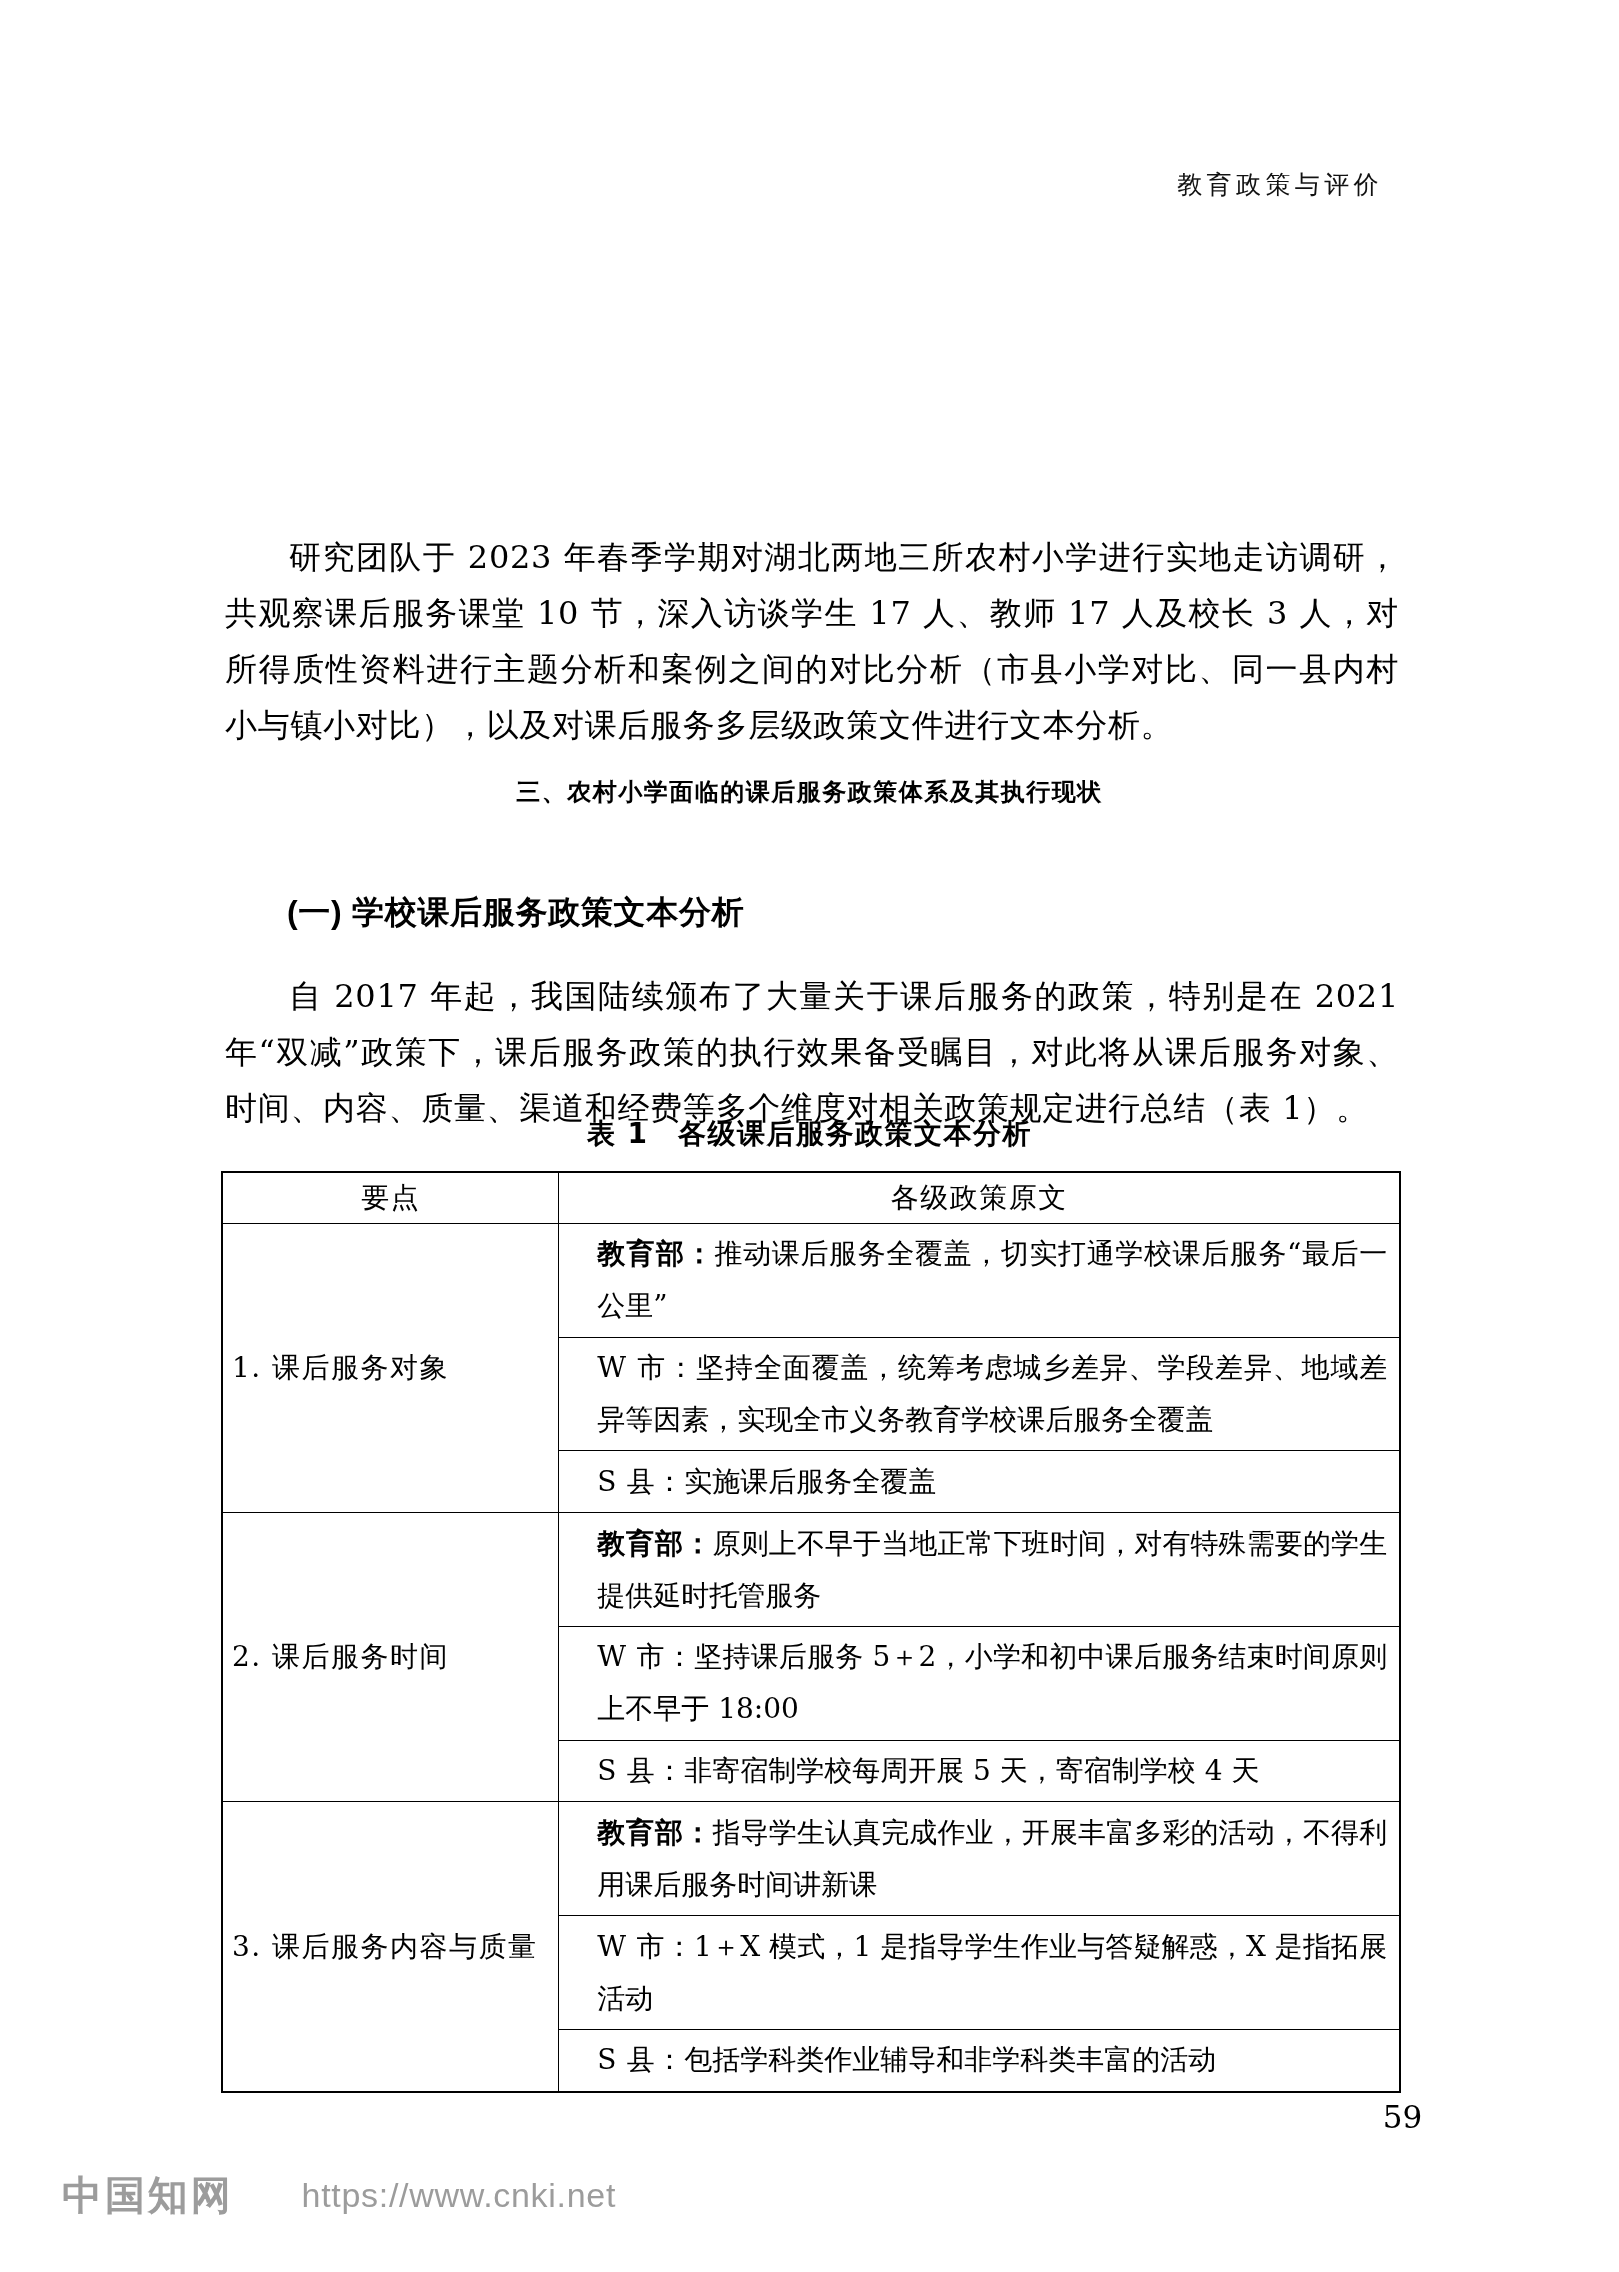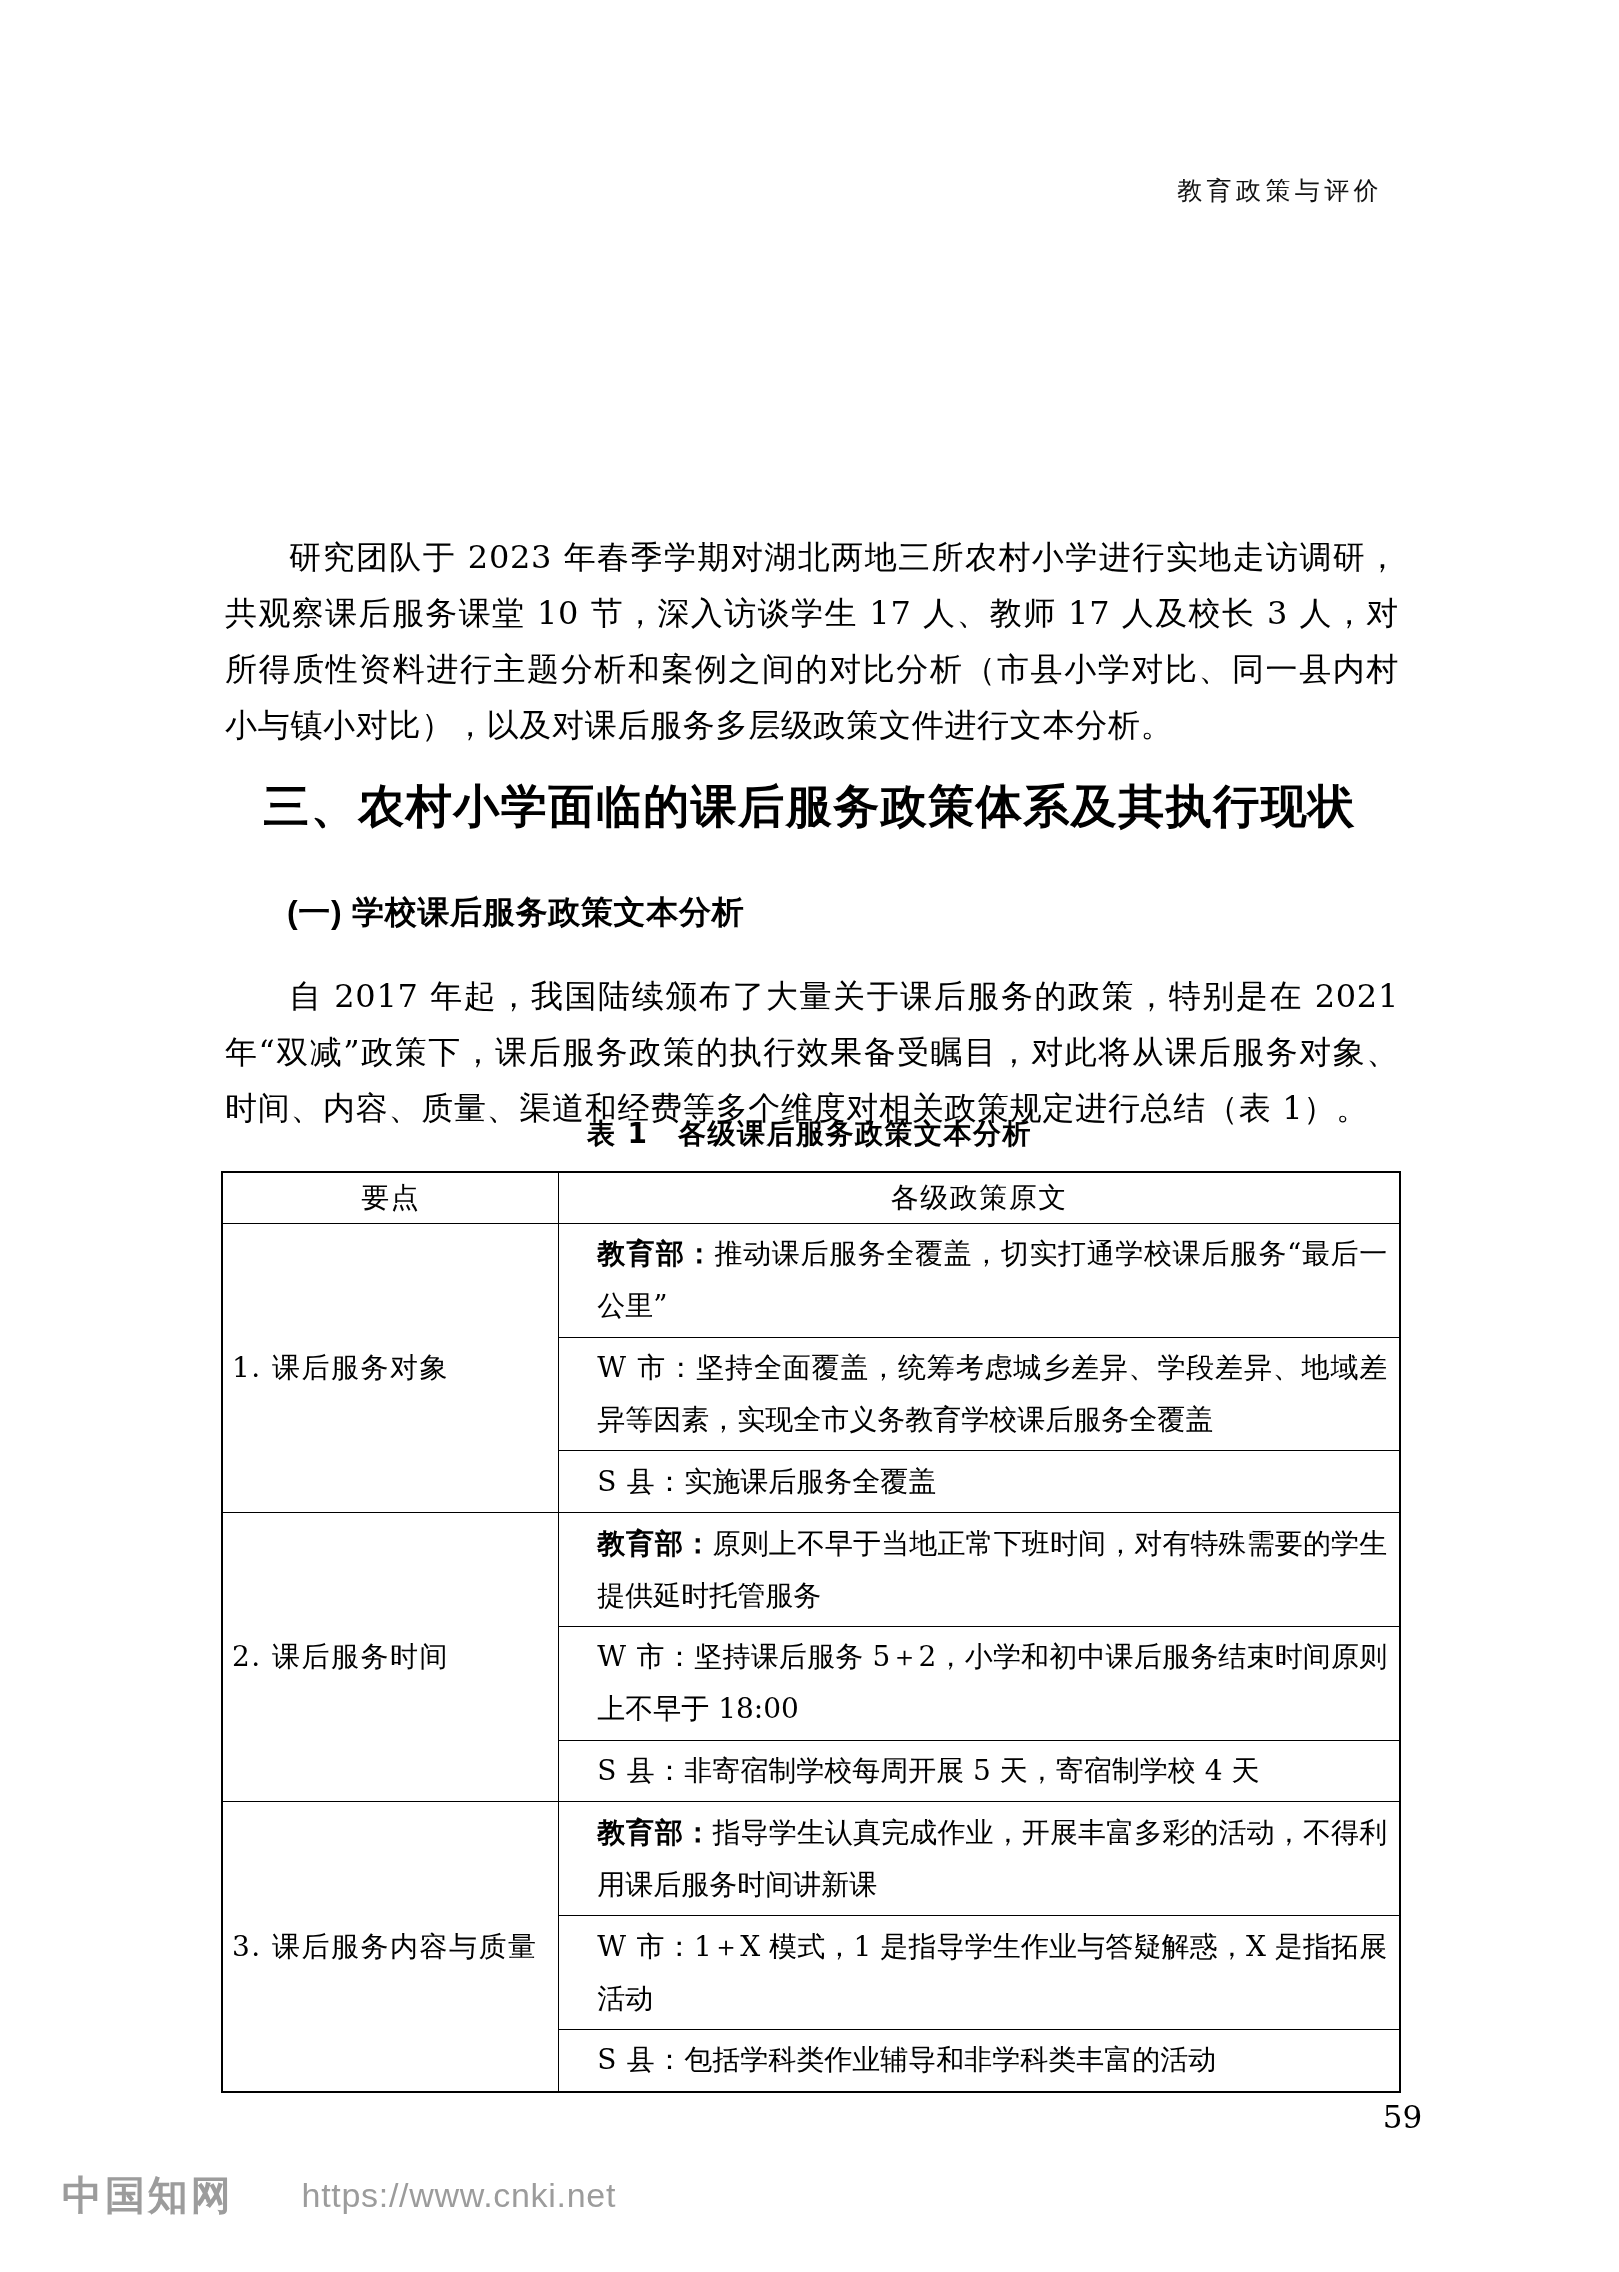--- a/index.html
+++ b/index.html
@@ -8,21 +8,21 @@
     width:1619px;
     height:2273px;
     background:#ffffff;
     font-family:"DejaVu Serif","Liberation Serif",serif;
     color:#000;
     overflow:hidden;
   }
   
   .running-head{
     position:absolute;
-    top:174px;
+    top:168px;
     right:236px;
     font-family:Liberation Mono, monospace;
     font-size:25px;
     letter-spacing:4.4px;
     color:#111;
   }
   
   .para{
     position:absolute;
     left:225px;
@@ -39,21 +39,21 @@
   #p3{ top:936px; }
   
   .sec-heading{
     position:absolute;
     top:776px;
     left:0;
     width:1619px;
     text-align:center;
     font-family:"DejaVu Sans","Liberation Sans",sans-serif;
     font-weight:bold;
-    font-size:46px;
+    font-size:24px;
     letter-spacing:1.5px;
   }
   .sub-heading{
     position:absolute;
     top:891px;
     left:287px;
     font-family:Liberation Sans, sans-serif;
     font-weight:bold;
     font-size:32px;
     letter-spacing:0.7px;

